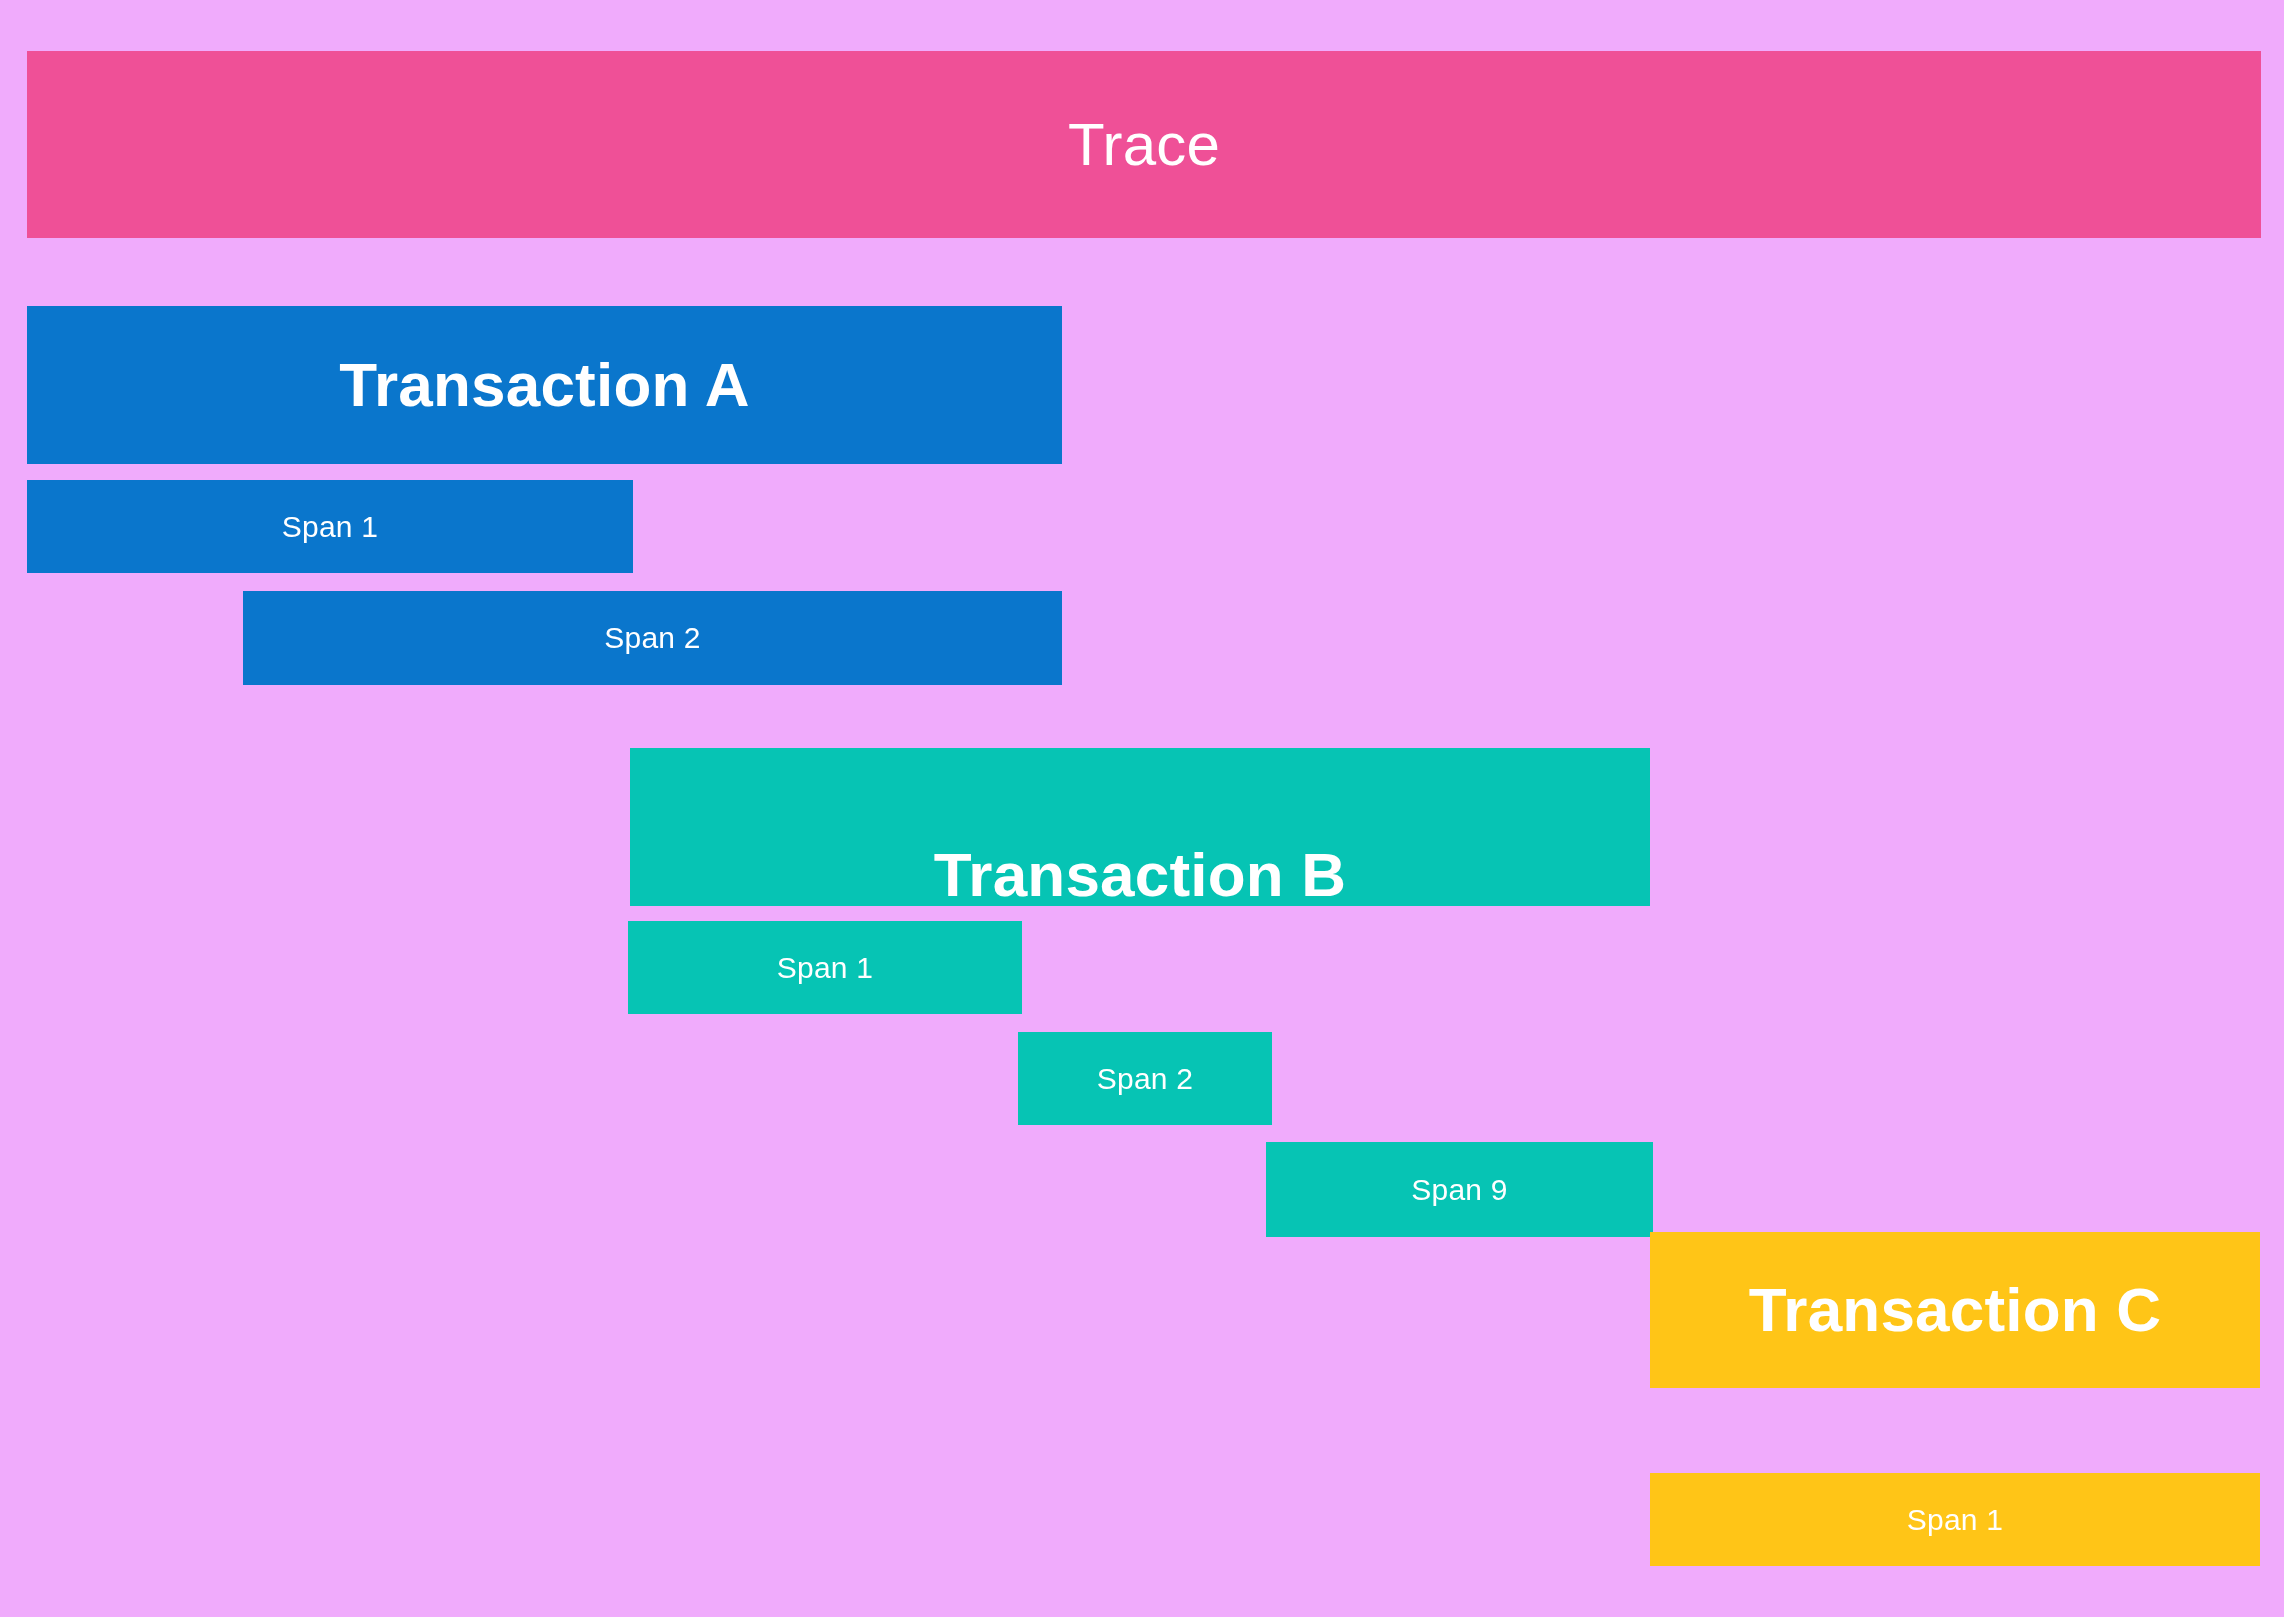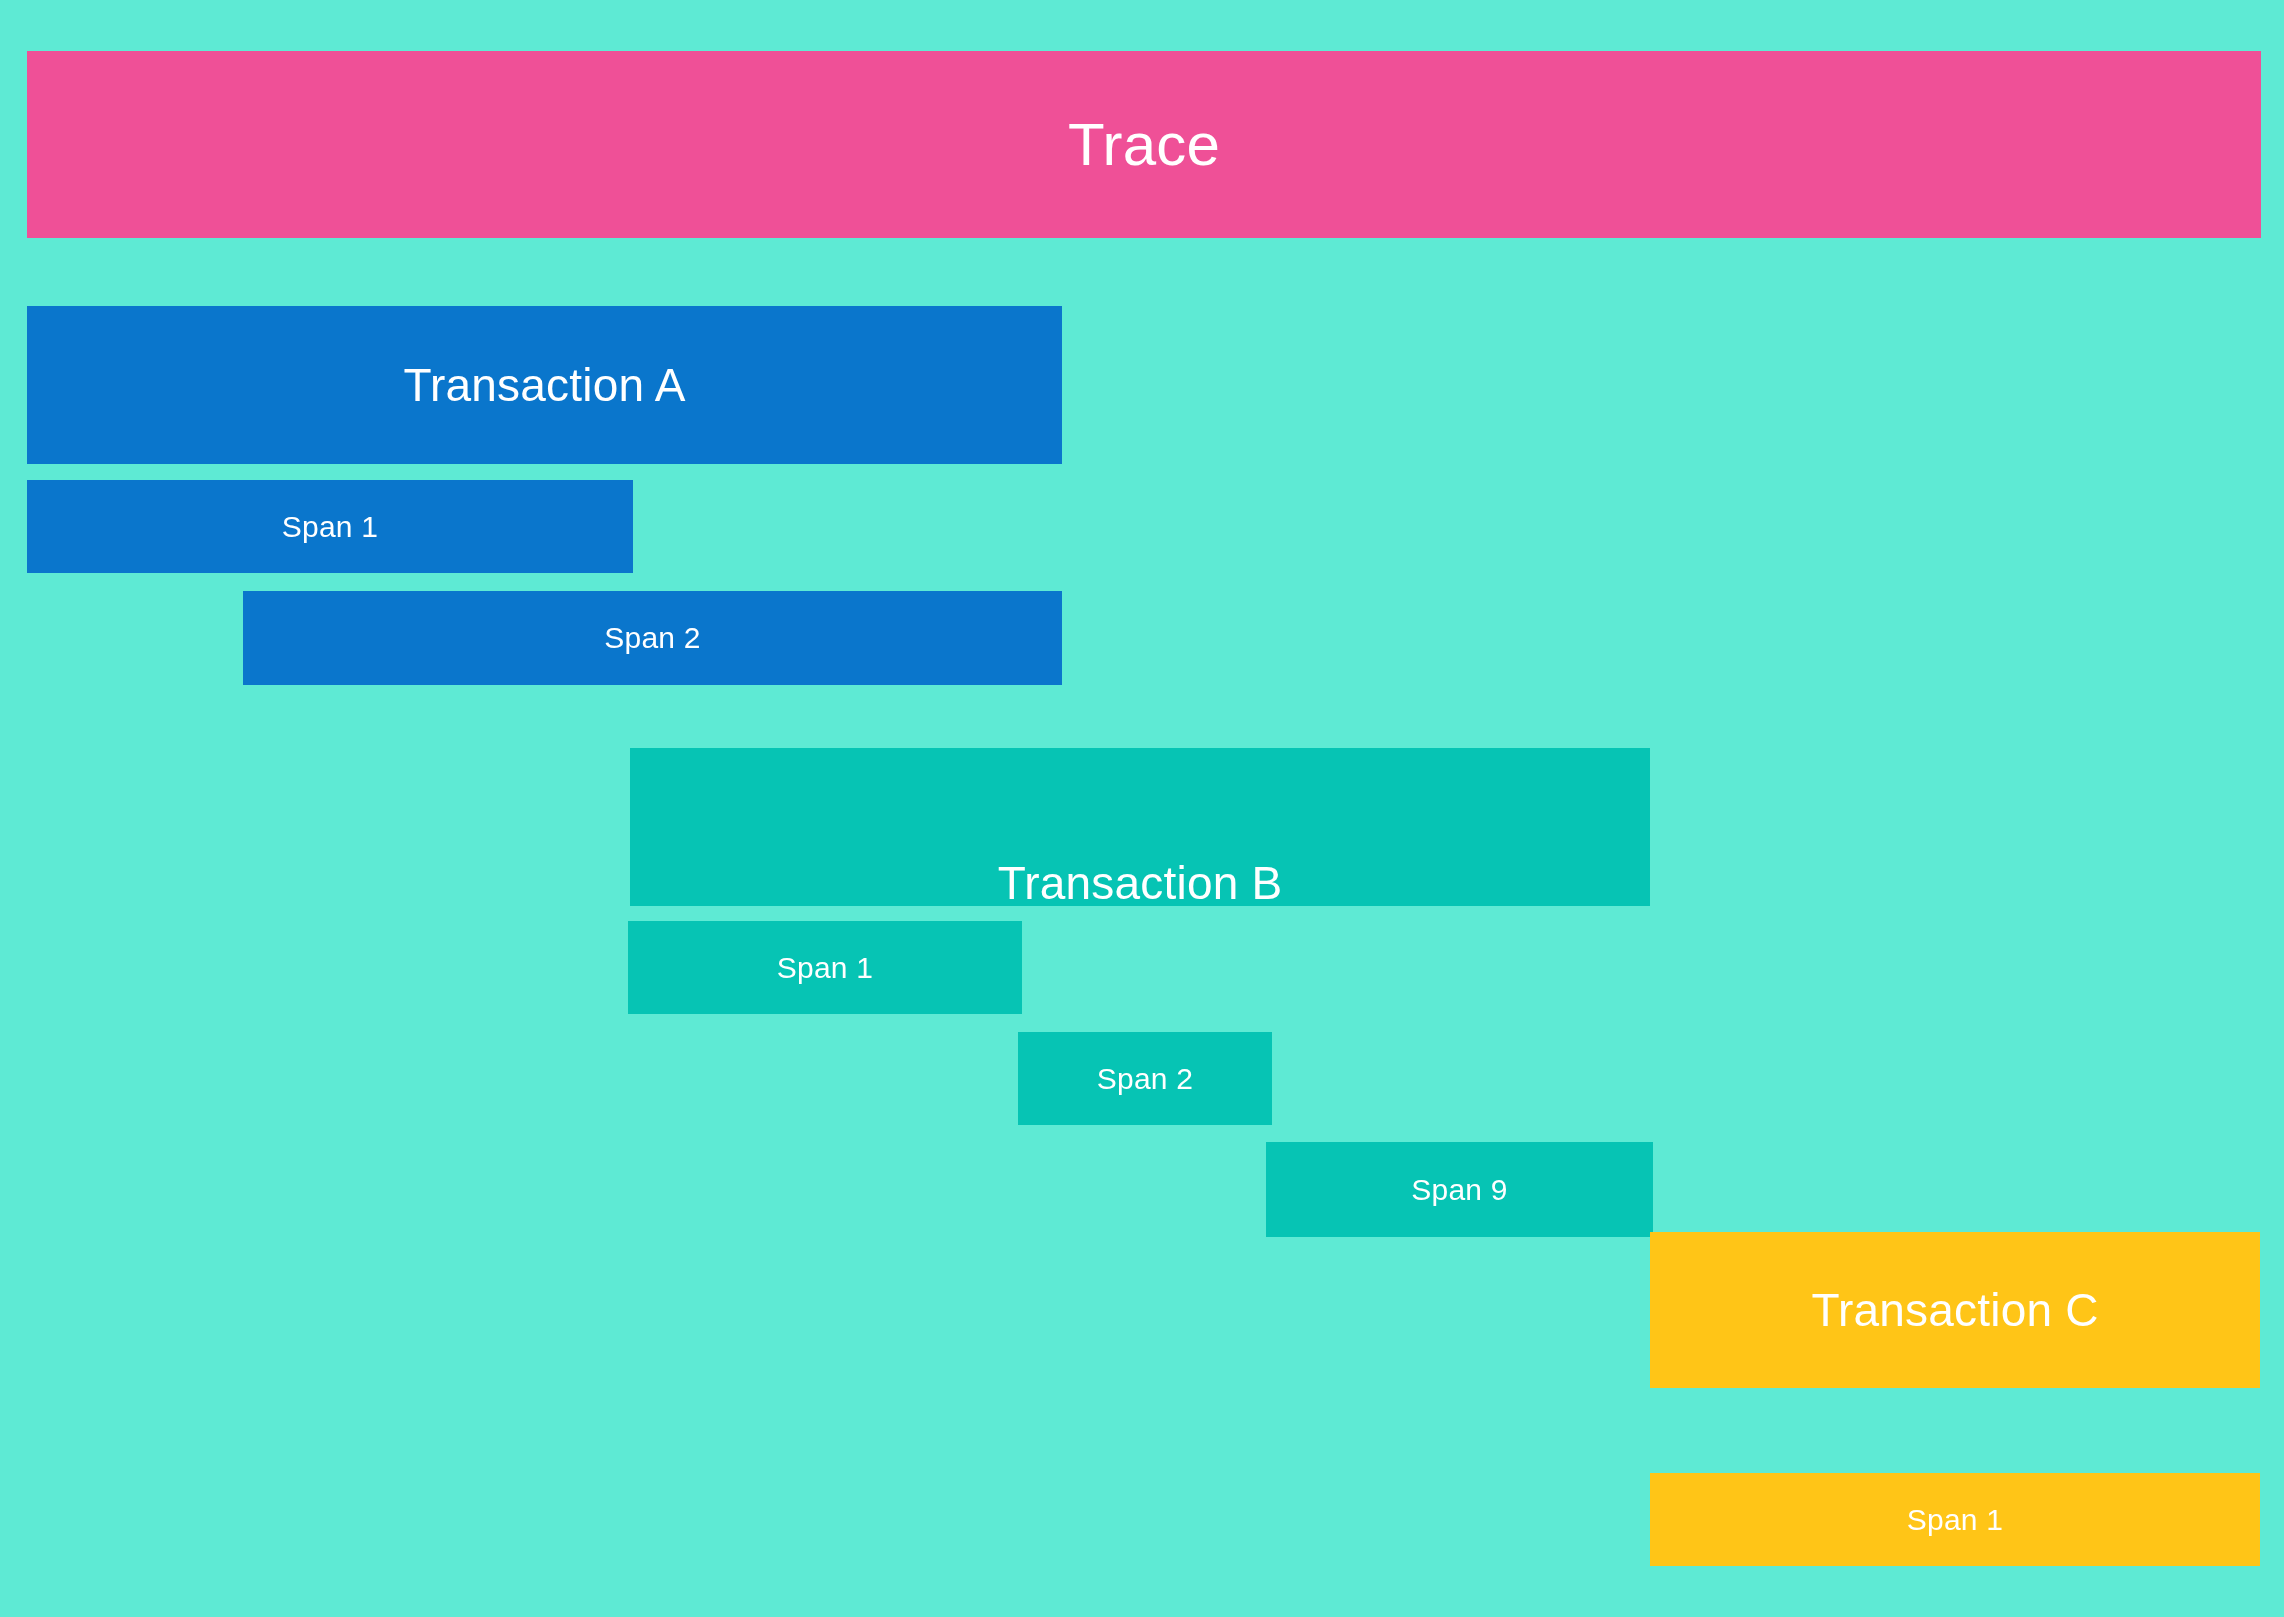--- a/index.html
+++ b/index.html
@@ -24,27 +24,27 @@
     justify-content: center;
     box-sizing: border-box;
     color: #ffffff;
     font-family: "Liberation Sans", sans-serif;
     font-weight: 400;
     line-height: 1;
     white-space: nowrap;
     letter-spacing: 0.2px;
   }
   .bar-trace      { font-size: 60px; }
-  .bar-transaction{ font-size: 46px; }
+  .bar-transaction{ font-size: 62px; font-weight: bold; }
   .bar-span       { font-size: 30px; }
 </style>
 </head>
 <body>
 
-<div id="canvas" style="background: #5eead4;">
+<div id="canvas" style="background: #f0abfc;">
     <div class="bar bar-trace" style="left: 27px; top: 51px; width: 2234px; height: 187px; background: rgb(239, 80, 151); color: rgb(255, 255, 255);">
       <span>Trace</span>
     </div>
     <div class="bar bar-transaction" style="left: 27px; top: 306px; width: 1035px; height: 158px; background: rgb(10, 118, 204); color: rgb(255, 255, 255);">
       <span>Transaction A</span>
     </div>
     <div class="bar bar-span" style="left: 27px; top: 480px; width: 606px; height: 93px; background: rgb(10, 118, 204); color: rgb(255, 255, 255);">
       <span>Span 1</span>
     </div>
     <div class="bar bar-span" style="left: 243px; top: 591px; width: 819px; height: 94px; background: rgb(10, 118, 204); color: rgb(255, 255, 255);">

